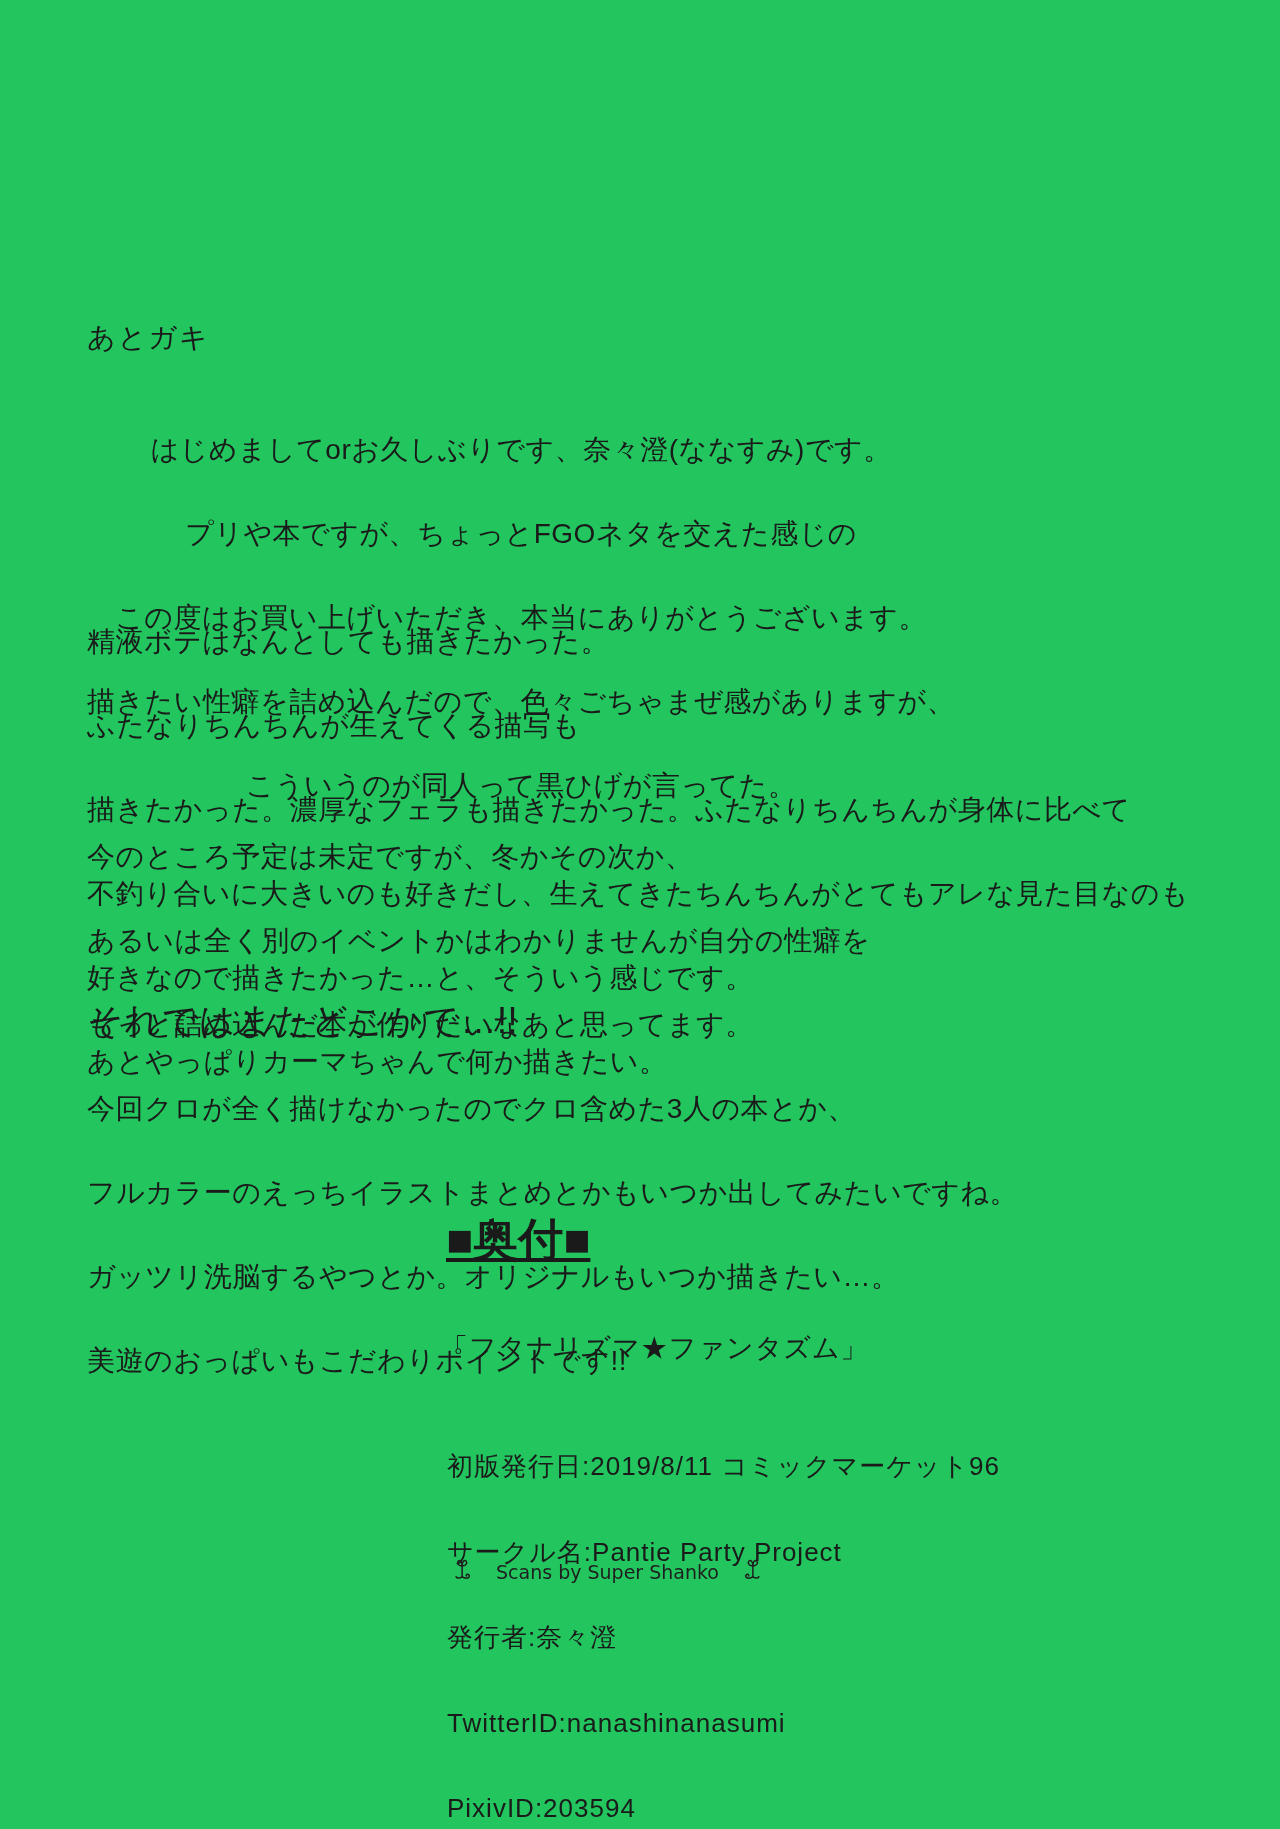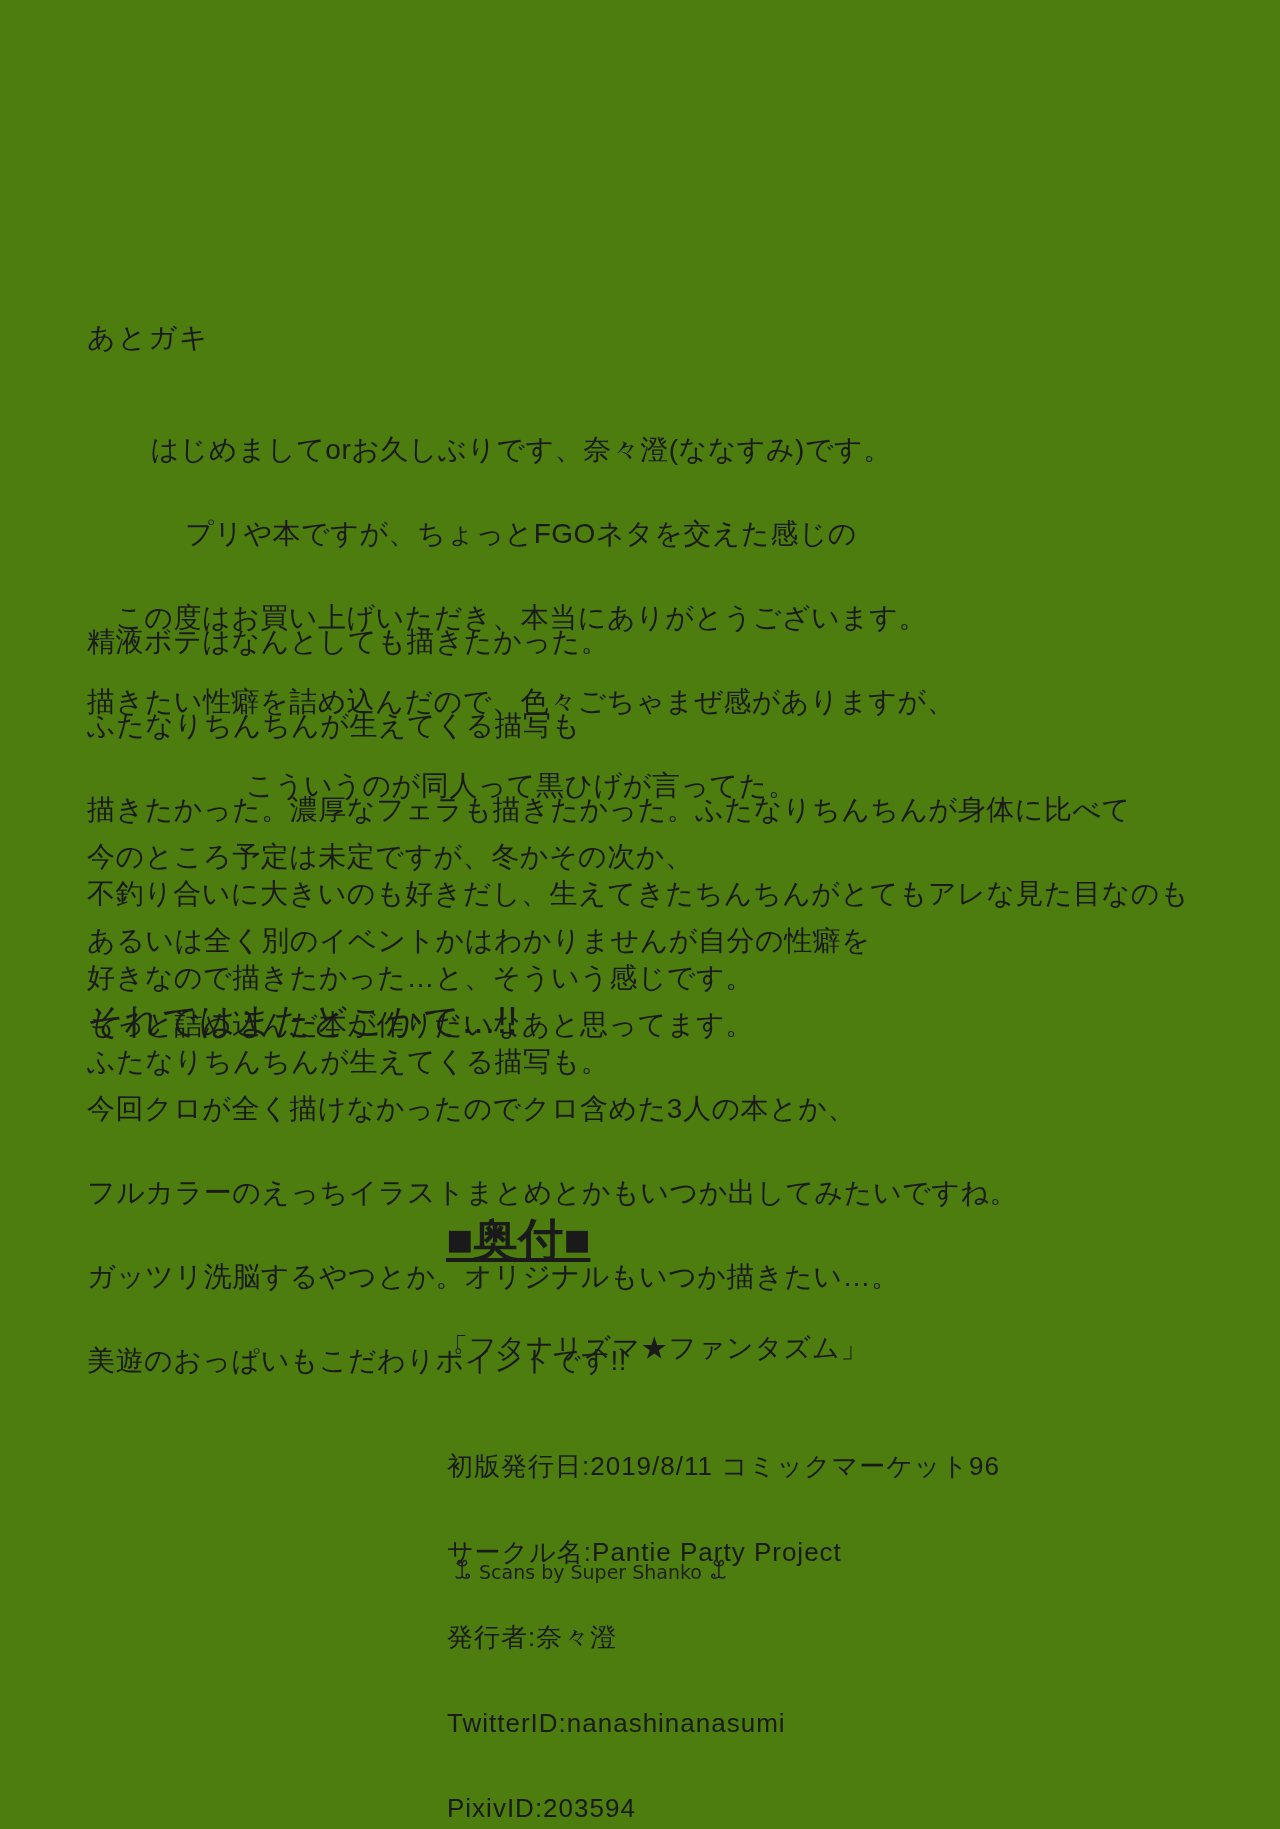--- a/index.html
+++ b/index.html
@@ -7,21 +7,21 @@
     width: 1280px;
     height: 1829px;
     background: #ffffff;
     position: relative;
     overflow: hidden;
     font-family: "Liberation Sans", sans-serif;
   }
   .page {
     position: absolute;
     inset: 0;
-    background: #4d7c0f;
+    background: #22c55e;
   }
   .abs { position: absolute; }
   .txt {
     color: #1a1a1a;
     white-space: pre;
     font-family: "Liberation Sans", sans-serif;
   }
   .afterword-heading {
     left: 87px; top: 324px;
     font-size: 28px; line-height: 28px; letter-spacing: 2px;
@@ -49,21 +49,21 @@
     font-weight: normal;
     text-align: center;
   }
   .colophon-details {
     left: 447px; top: 1395px;
     font-size: 26px; line-height: 28.5px; letter-spacing: 1px;
   }
   .colophon-details .line { height: 28.5px; }
   .scan-credit {
     left: 450px; top: 1558px;
-    display: flex; align-items: center; gap: 3px;
+    display: flex; align-items: center; gap: 20px;
     color: #1f1f1f;
   }
   .scan-credit .credit-text {
     font-family: "DejaVu Sans", sans-serif;
     font-size: 19px; line-height: 24px; letter-spacing: 0px;
     white-space: pre;
   }
   .flourish { display: inline-block; }
   .flourish.mirrored { transform: scaleX(-1); }
 </style>
@@ -81,21 +81,21 @@
     <div class="line">描きたい性癖を詰め込んだので、色々ごちゃまぜ感がありますが、</div>
     <div class="line">こういうのが同人って黒ひげが言ってた。</div>
   </div>
 
   <div class="abs txt para p2">
     <div class="line">精液ボテはなんとしても描きたかった。</div>
     <div class="line">ふたなりちんちんが生えてくる描写も</div>
     <div class="line">描きたかった。濃厚なフェラも描きたかった。ふたなりちんちんが身体に比べて</div>
     <div class="line">不釣り合いに大きいのも好きだし、生えてきたちんちんがとてもアレな見た目なのも</div>
     <div class="line">好きなので描きたかった…と、そういう感じです。</div>
-    <div class="line">ふたなりちんちんが生えてくる描写も。</div>
+    <div class="line">あとやっぱりカーマちゃんで何か描きたい。</div>
   </div>
 
   <div class="abs txt para p3">
     <div class="line">今のところ予定は未定ですが、冬かその次か、</div>
     <div class="line">あるいは全く別のイベントかはわかりませんが自分の性癖を</div>
     <div class="line">もっと詰め込んだ本が作りたいなあと思ってます。</div>
     <div class="line">今回クロが全く描けなかったのでクロ含めた3人の本とか、</div>
     <div class="line">フルカラーのえっちイラストまとめとかもいつか出してみたいですね。</div>
     <div class="line">ガッツリ洗脳するやつとか。オリジナルもいつか描きたい…。</div>
     <div class="line">美遊のおっぱいもこだわりポイントです!!</div>

